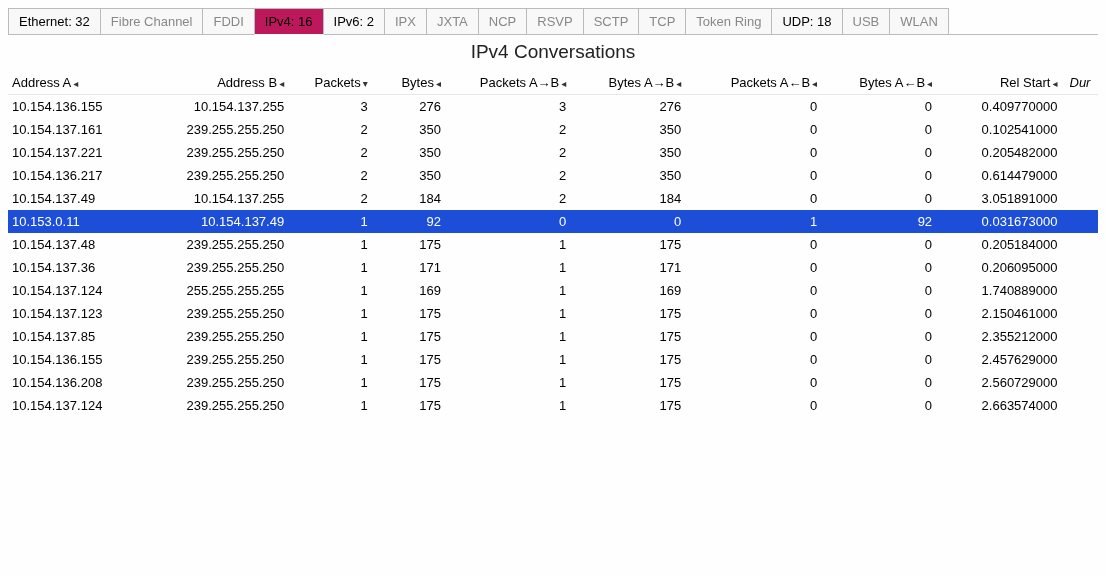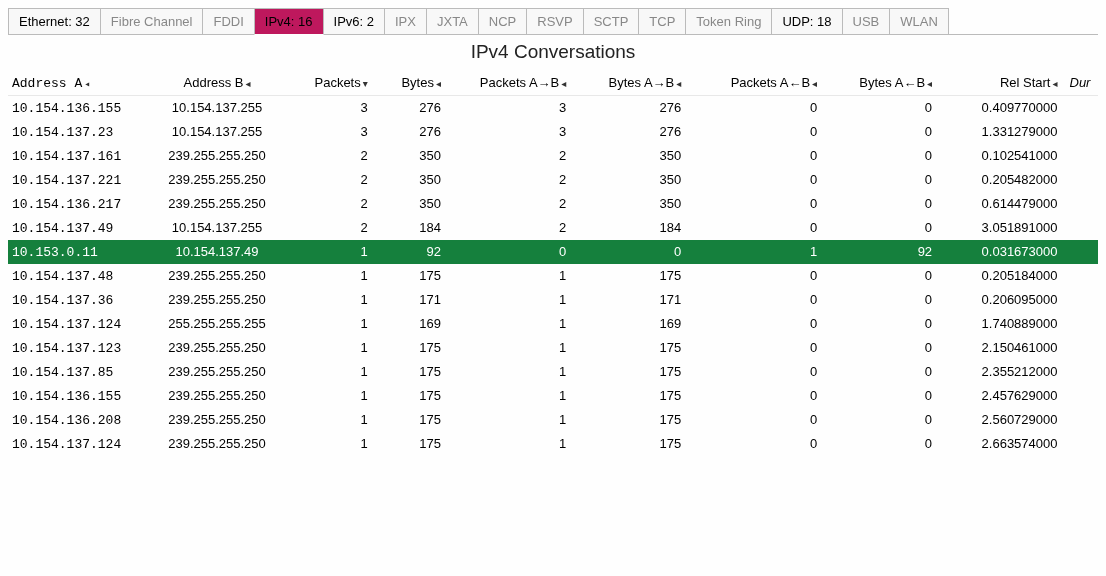--- a/index.html
+++ b/index.html
@@ -65,26 +65,26 @@
       vertical-align: middle;
       color: #333;
     }
     .cell {
       display: table-cell;
       padding: 4px 6px;
       white-space: nowrap;
       font-variant-numeric: tabular-nums;
     }
     .row.selected {
-      background: #15803d;
+      background: #1d4ed8;
       color: #fff;
     }
     .row.selected .cell { color: #fff; }
-    .col-addrA { width: 130px; text-align: left; padding-left: 4px; font-family: Liberation Mono, monospace;}
-    .col-addrB { width: 140px; text-align: center; }
+    .col-addrA { width: 130px; text-align: left; padding-left: 4px;}
+    .col-addrB { width: 140px; text-align: right; }
     .col-num { text-align: right; }
     .col-packets { width: 80px; }
     .col-bytes { width: 70px; }
     .col-pab { width: 120px; }
     .col-bab { width: 110px; }
     .col-pba { width: 130px; }
     .col-bba { width: 110px; }
     .col-rel { width: 120px; text-align: right;}
     .col-dur { width: 30px; text-align: left;}
     .row.header .col-dur { text-align: left; overflow: hidden; font-style: italic;}
@@ -131,32 +131,20 @@
       <div class="cell col-num col-packets">3</div>
       <div class="cell col-num col-bytes">276</div>
       <div class="cell col-num col-pab">3</div>
       <div class="cell col-num col-bab">276</div>
       <div class="cell col-num col-pba">0</div>
       <div class="cell col-num col-bba">0</div>
       <div class="cell col-rel">0.409770000</div>
       <div class="cell col-dur"></div>
     </div>
     <div class="row data">
-      <div class="cell col-addrA">10.154.137.23</div>
-      <div class="cell col-addrB">10.154.137.255</div>
-      <div class="cell col-num col-packets">3</div>
-      <div class="cell col-num col-bytes">276</div>
-      <div class="cell col-num col-pab">3</div>
-      <div class="cell col-num col-bab">276</div>
-      <div class="cell col-num col-pba">0</div>
-      <div class="cell col-num col-bba">0</div>
-      <div class="cell col-rel">1.331279000</div>
-      <div class="cell col-dur"></div>
-    </div>
-    <div class="row data">
       <div class="cell col-addrA">10.154.137.161</div>
       <div class="cell col-addrB">239.255.255.250</div>
       <div class="cell col-num col-packets">2</div>
       <div class="cell col-num col-bytes">350</div>
       <div class="cell col-num col-pab">2</div>
       <div class="cell col-num col-bab">350</div>
       <div class="cell col-num col-pba">0</div>
       <div class="cell col-num col-bba">0</div>
       <div class="cell col-rel">0.102541000</div>
       <div class="cell col-dur"></div>

